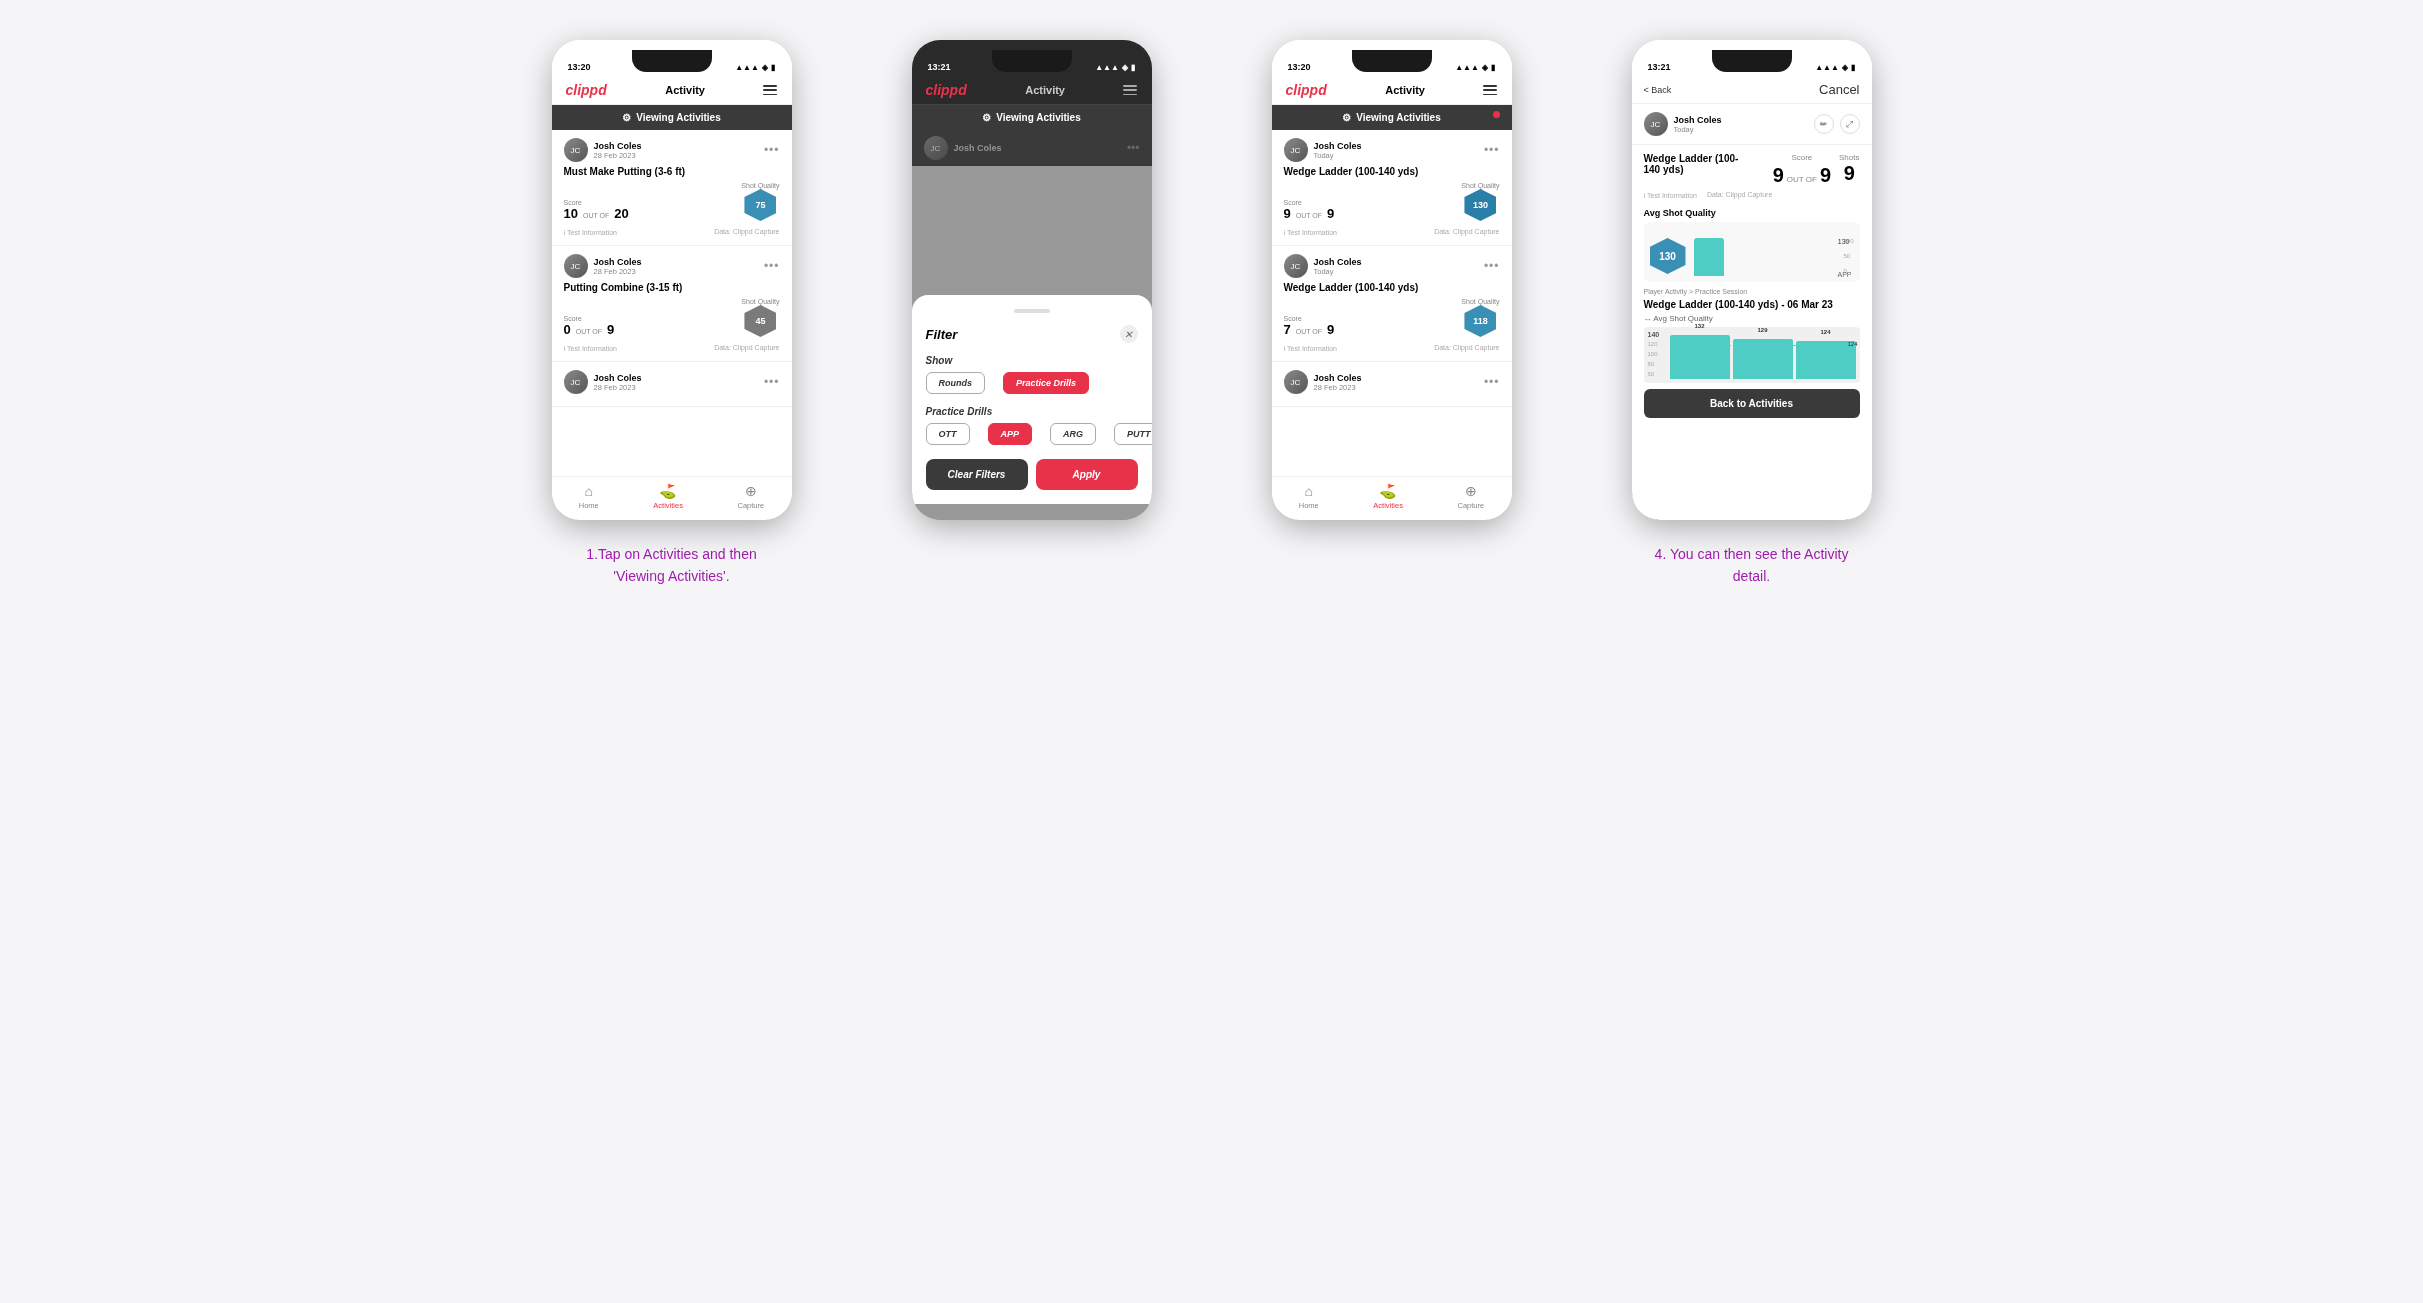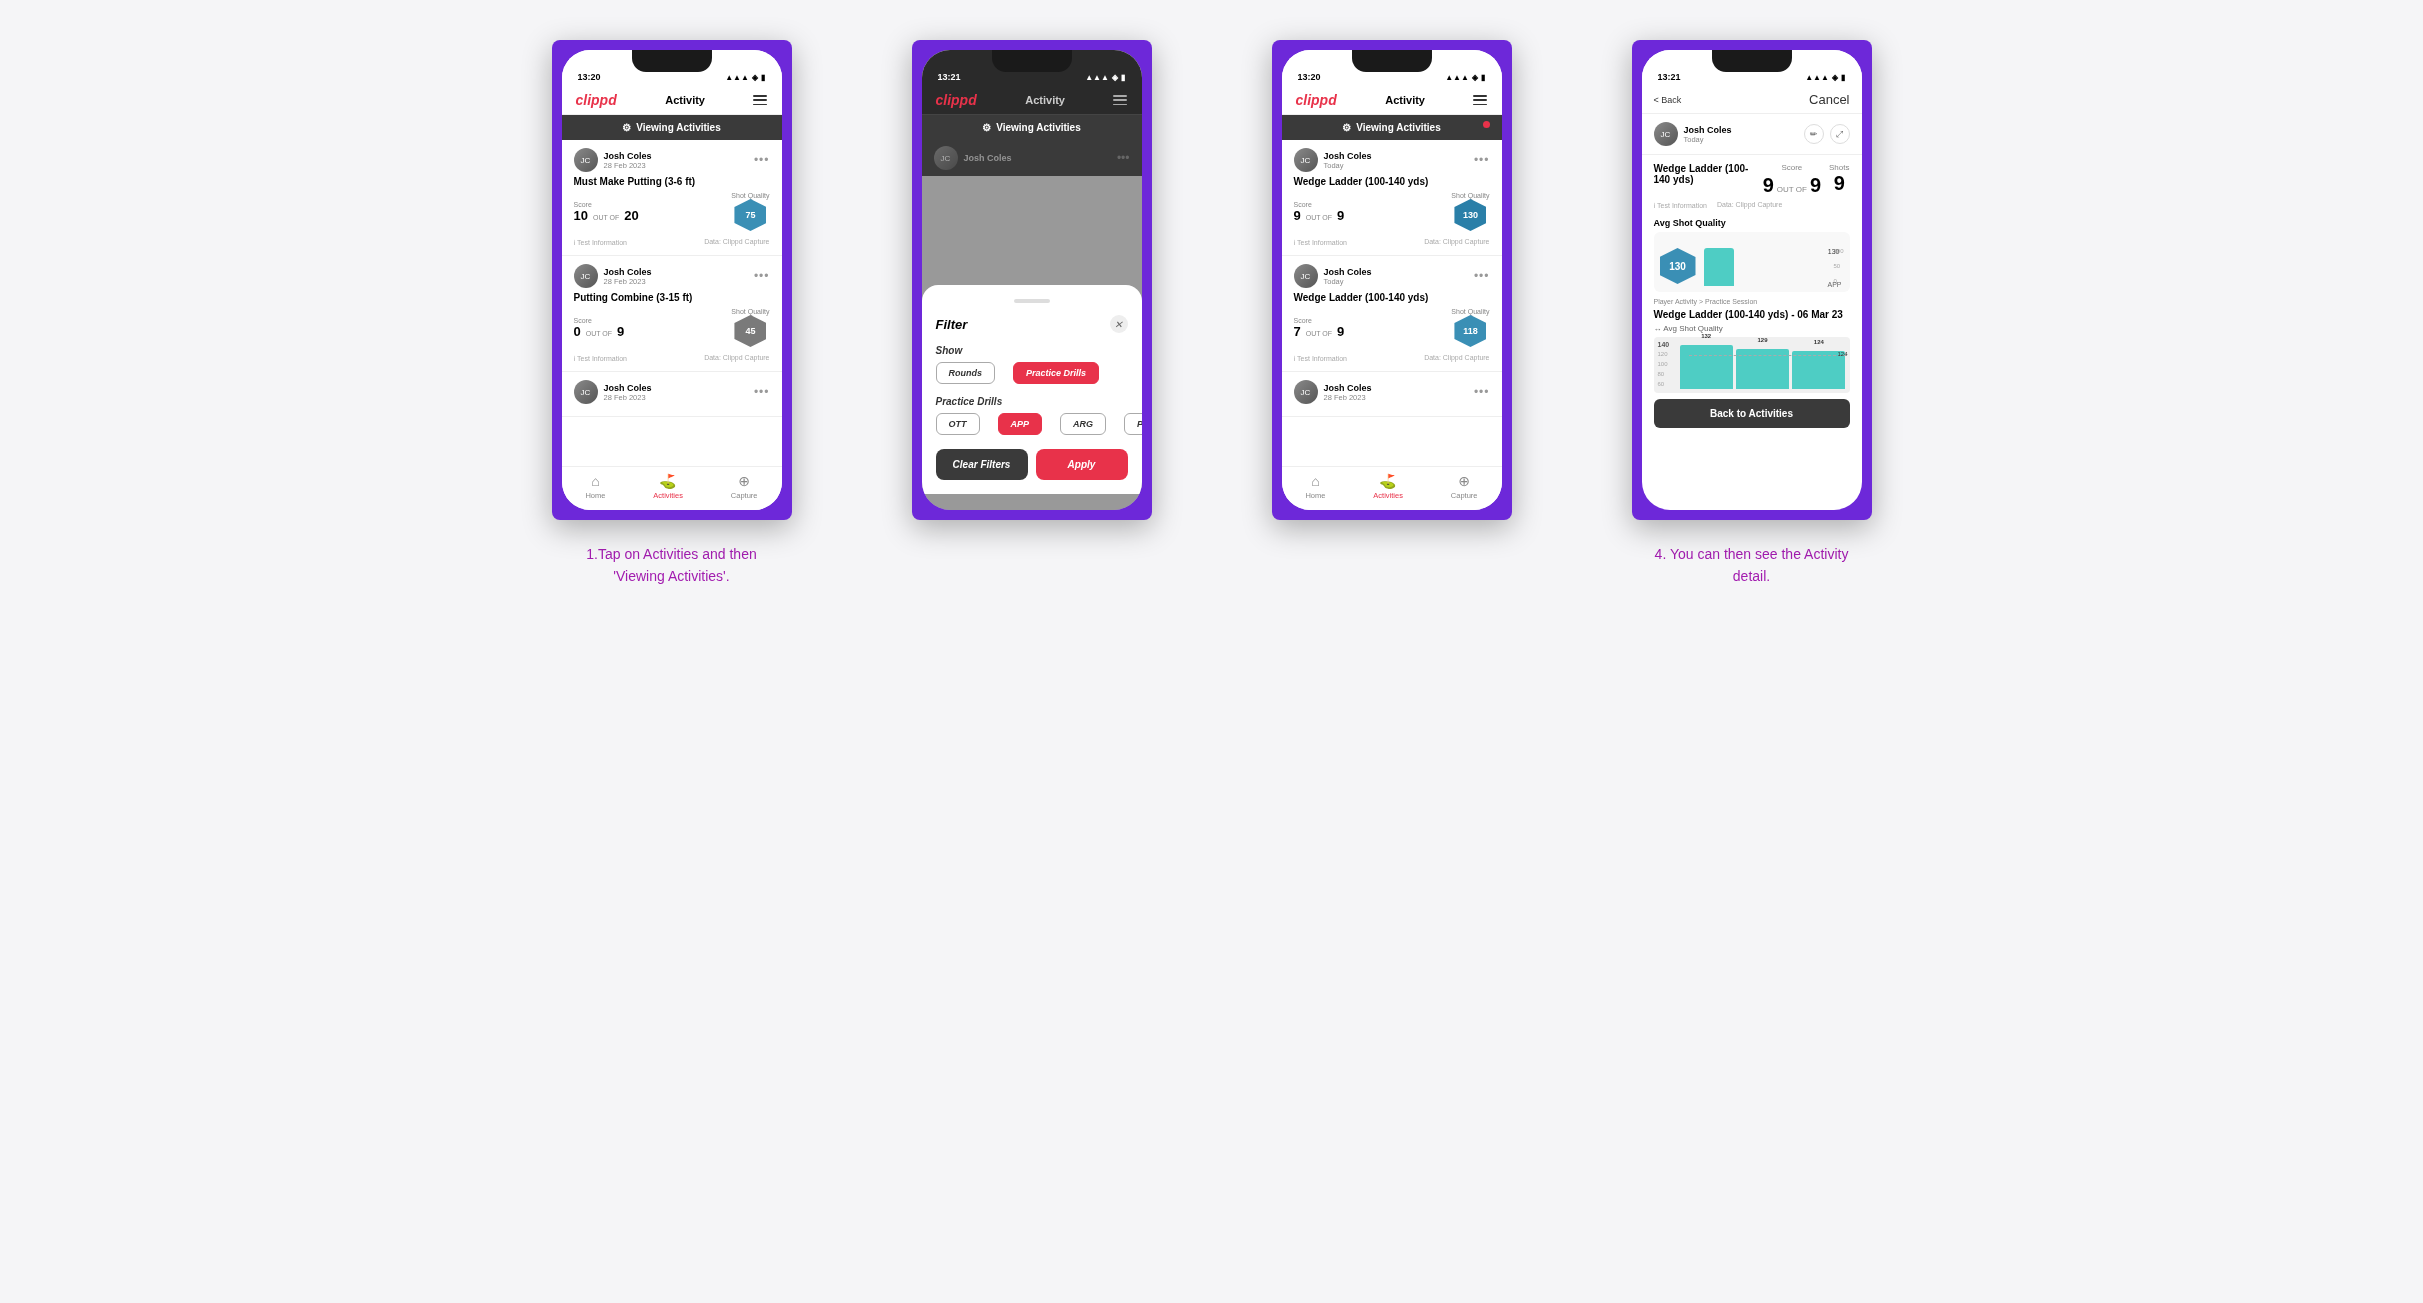--- a/index.html
+++ b/index.html
@@ -23,23 +23,22 @@
       display: flex;
       flex-direction: column;
       align-items: center;
       flex: 1;
       gap: 24px;
     }
     
     .phone {
       width: 240px;
       height: 480px;
-      background: #6d28d9;
-      border-radius: 8px;
-      padding: 10px;
+      background: #c2410c;
+      border-radius: 31px;
       position: relative;
       box-shadow: 0 8px 30px rgba(0,0,0,0.3);
     }
     .phone-inner {
       width: 100%;
       height: 100%;
       background: #fff;
       border-radius: 28px;
       overflow: hidden;
       display: flex;
@@ -166,21 +165,21 @@
       overflow: hidden;
     }
     .user-info { flex: 1; }
     .user-name { font-size: 9px; font-weight: 700; color: #000; }
     .user-date { font-size: 7.5px; color: #888; }
     .more-dots { font-size: 12px; color: #999; letter-spacing: 1px; }
     .activity-title { font-size: 10px; font-weight: 700; color: #000; margin-bottom: 5px; }
     .stats-row {
       display: flex;
       gap: 0;
-      align-items: center;
+      align-items: flex-end;
       margin-bottom: 3px;
     }
     .stat-block { display: flex; flex-direction: column; }
     .stat-label { font-size: 7px; color: #888; }
     .stat-value { font-size: 13px; font-weight: 800; color: #000; }
     .stat-outof { font-size: 7px; color: #888; margin: 0 3px; }
     .stat-score-row { display: flex; align-items: baseline; gap: 2px; }
     .shot-quality-hex {
       width: 32px;
       height: 32px;

